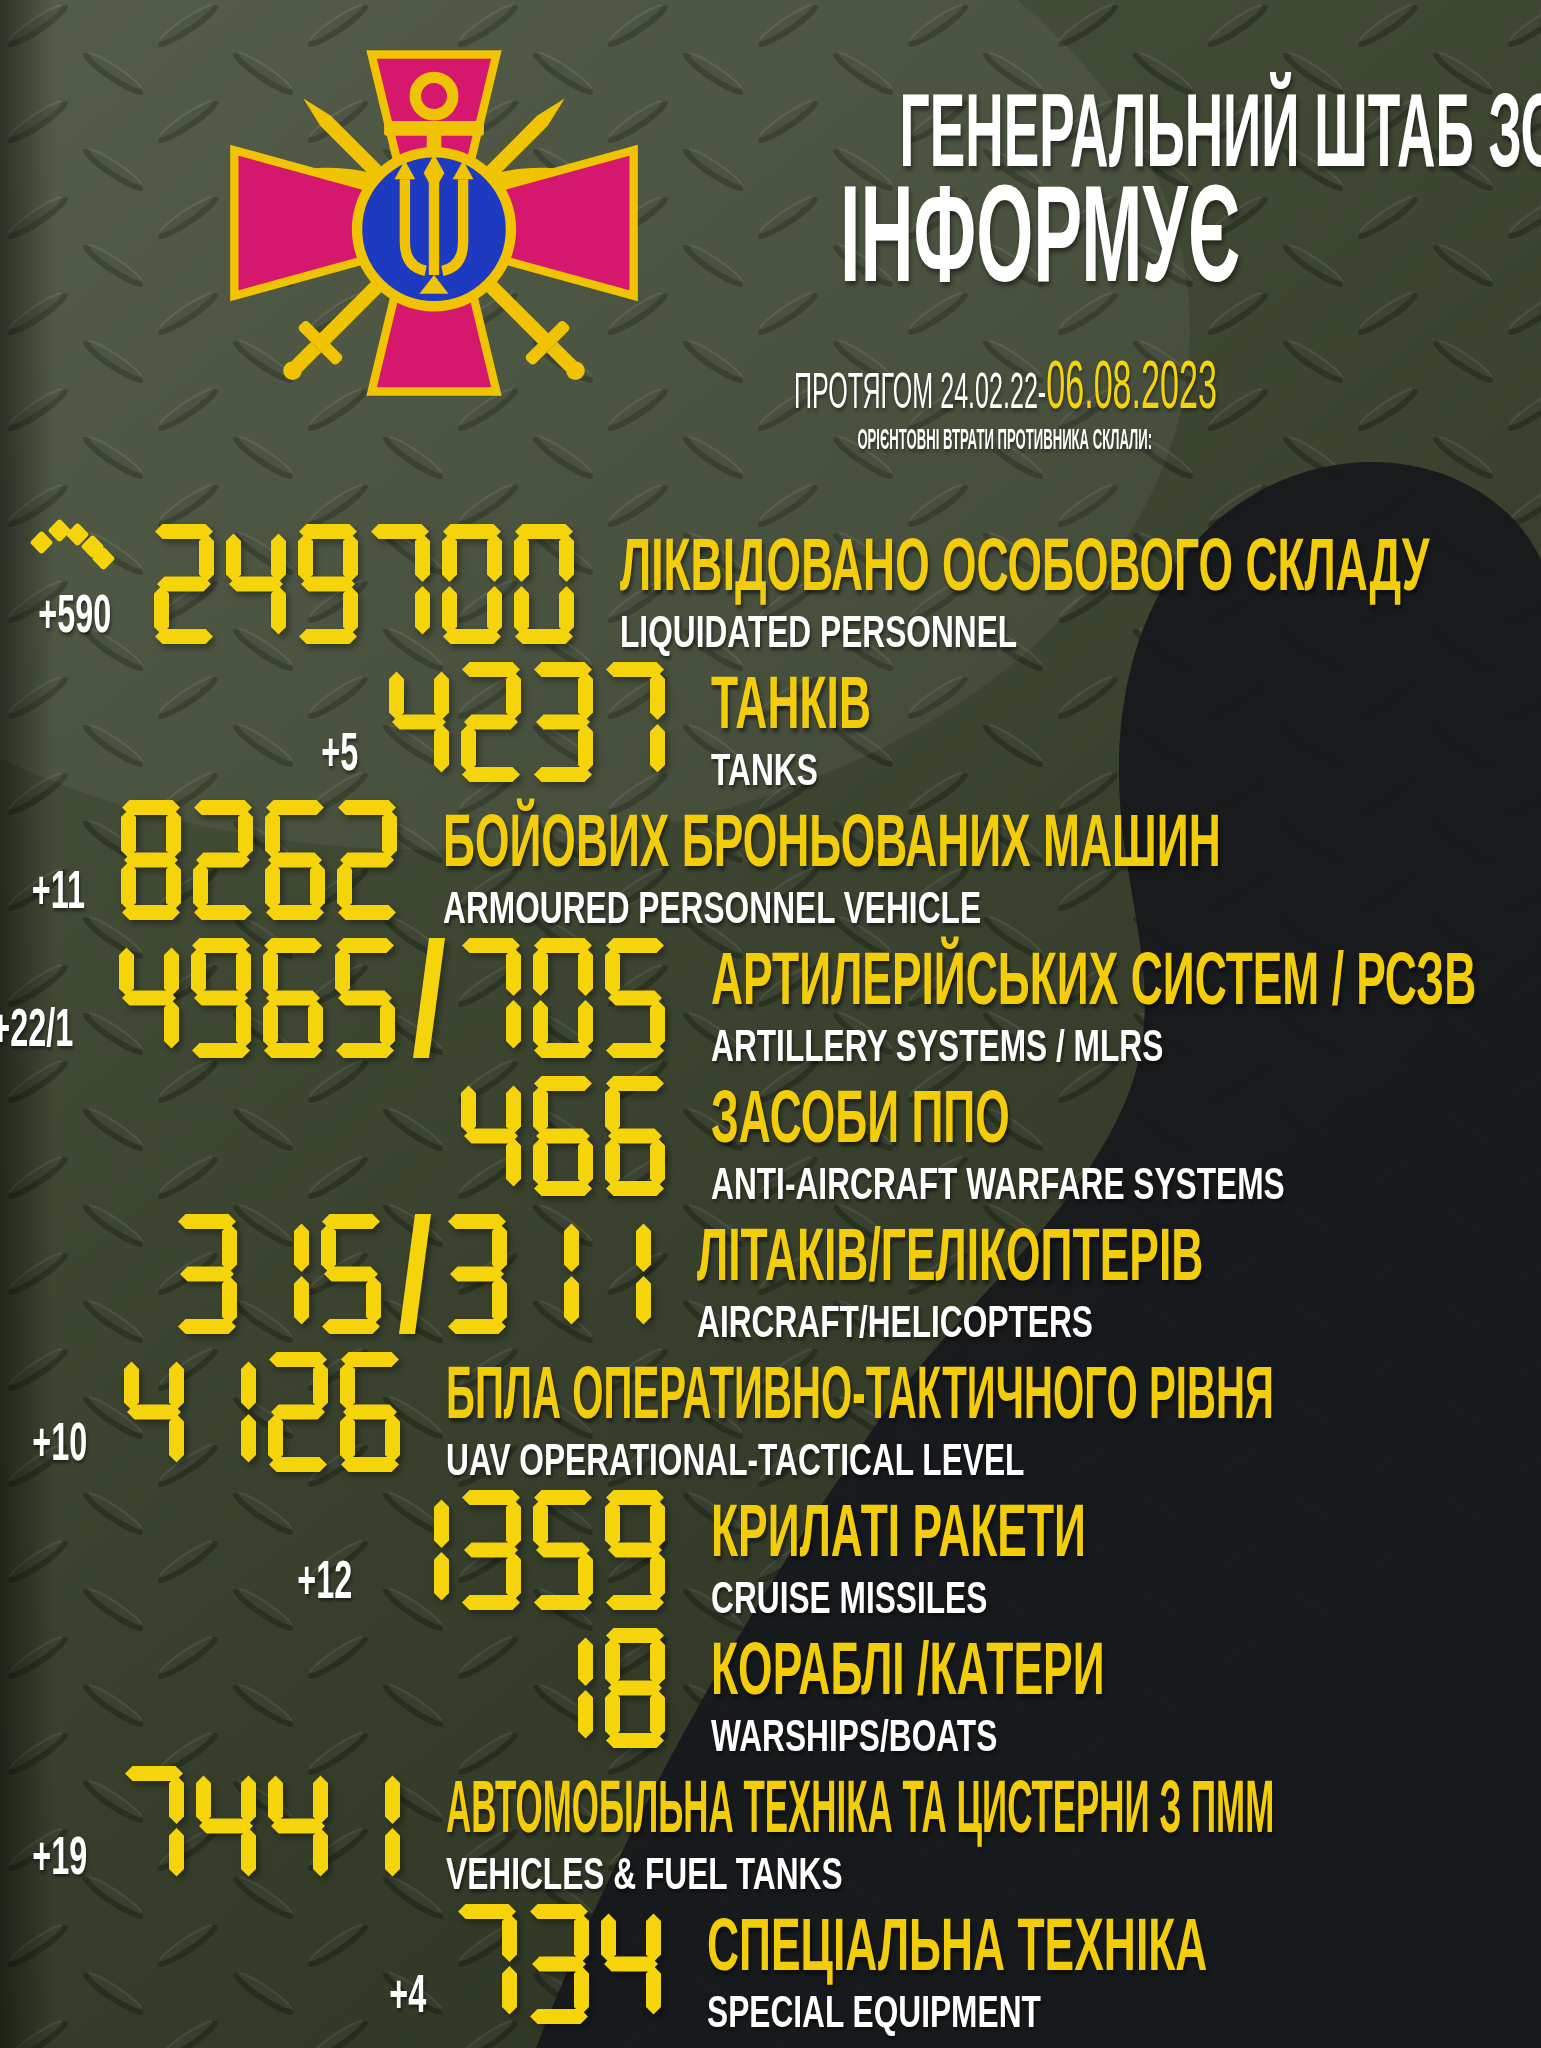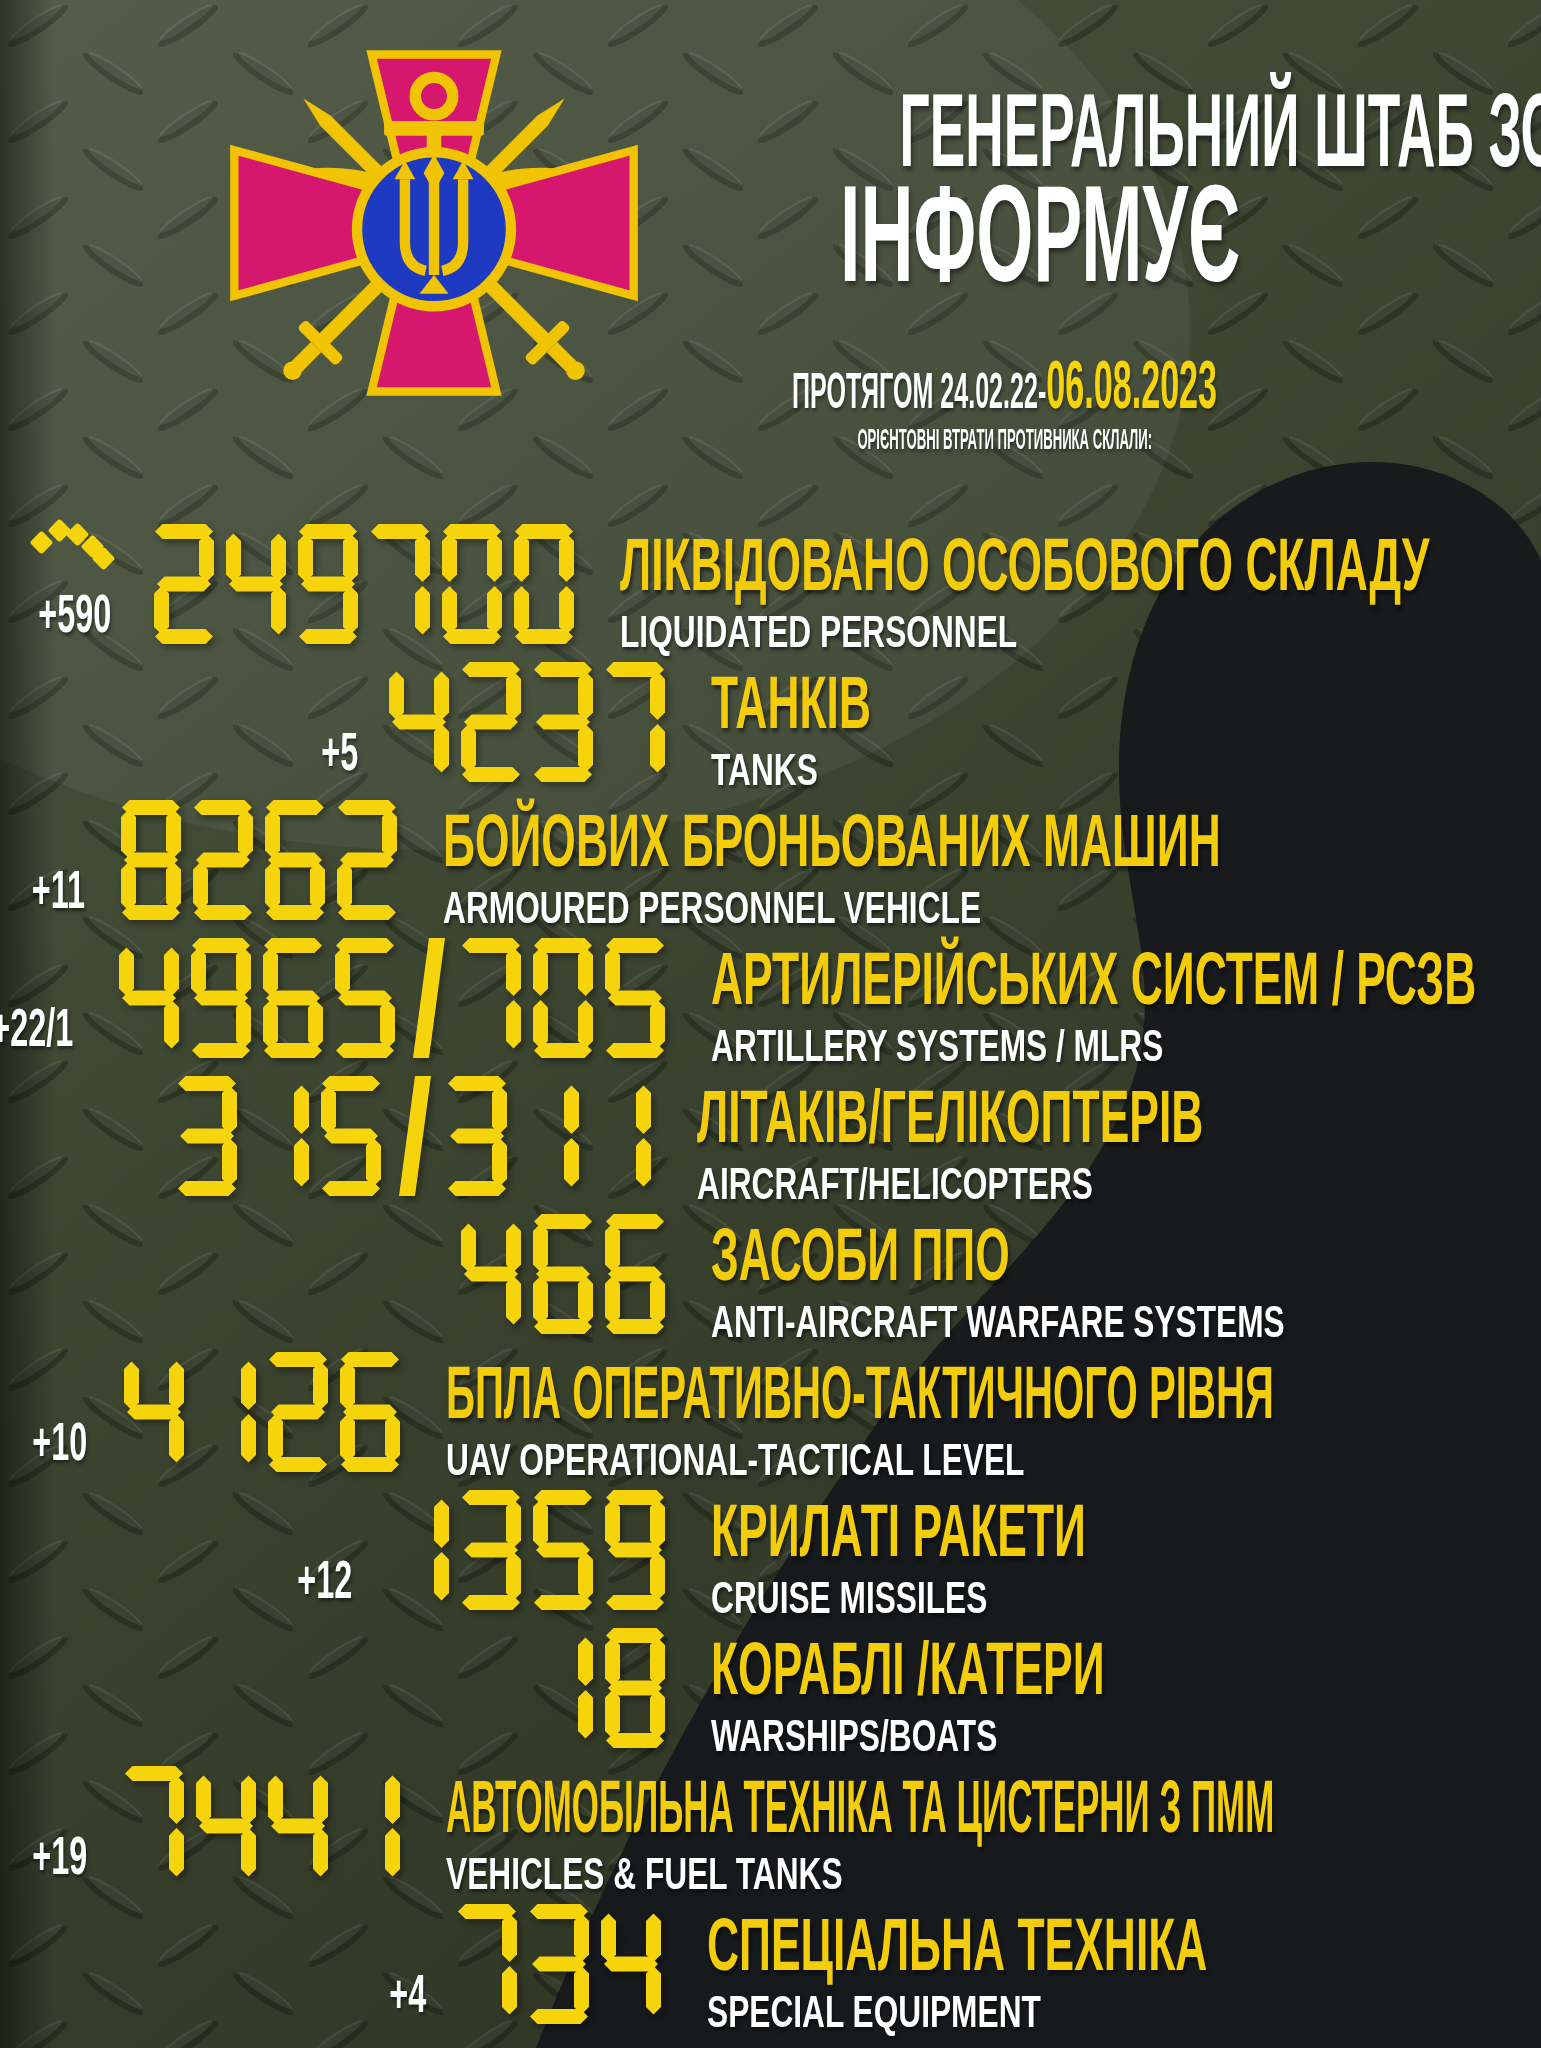--- a/index.html
+++ b/index.html
@@ -8,21 +8,21 @@
     font-family:"Liberation Sans",sans-serif;background:#3e4732;
   }
   .layer{position:absolute;inset:0;}
   
   .hdr{position:absolute;text-align:center;color:#fff;line-height:1;white-space:nowrap;}
   .hdr .cx{display:inline-block;transform-origin:center center;white-space:nowrap;}
   .hdr-org{left:470px;top:78px;width:1040px;font-size:104px;font-weight:700;
            text-shadow:3px 4px 6px rgba(0,0,0,.45);}
   .hdr-informs{left:520px;top:164px;width:1040px;font-size:138px;font-weight:700;
            text-shadow:3px 4px 6px rgba(0,0,0,.45);}
-  .hdr-period{left:505px;top:350px;width:1000px;font-weight:700;
+  .hdr-period{left:505px;top:350px;width:1000px;font-weight:400;
            text-shadow:2px 3px 5px rgba(0,0,0,.4);}
   .hdr-period .pfx{font-size:50px;color:#ffffff;}
   .hdr-period .pdate{font-size:68px;color:#f5d40b;}
   .hdr-sub{left:505px;top:424px;width:1000px;font-size:30px;font-weight:700;
            text-shadow:2px 3px 5px rgba(0,0,0,.4);}
   .emblem{position:absolute;left:226px;top:46px;width:416px;height:354px;}
   
   .stats{position:absolute;left:0;top:508px;width:1541px;}
   .stat-row{display:flex;height:138px;}
   .numzone{width:665px;display:flex;align-items:flex-end;justify-content:flex-end;
@@ -319,20 +319,49 @@
       </div>
       <div class="labelzone">
         <span class="lab-ua fitl" style="transform: scaleX(0.6);">АРТИЛЕРІЙСЬКИХ СИСТЕМ / РСЗВ</span>
         <span class="lab-en fitl" style="transform: scaleX(0.72);">ARTILLERY SYSTEMS / MLRS</span>
       </div>
     </div>
       <div class="stat-row">
       <div class="numzone">
 
         <span class="num-slot">
+            <svg class="segnum" width="204" height="120" viewBox="0 0 204 120">
+              <polygon points="7.5,9.5 15,17 15,50.5 7.5,58 0,50.5 0,17"></polygon>
+              <polygon points="3,60 10.5,52.5 49.5,52.5 57,60 49.5,67.5 10.5,67.5"></polygon>
+              <polygon points="52.5,9.5 60,17 60,50.5 52.5,58 45,50.5 45,17"></polygon>
+              <polygon points="52.5,62 60,69.5 60,103 52.5,110.5 45,103 45,69.5"></polygon>
+              <polygon points="73,7.5 80.5,0 123.5,0 131,7.5 123.5,15 80.5,15"></polygon>
+              <polygon points="79.5,9.5 87,17 87,50.5 79.5,58 72,50.5 72,17"></polygon>
+              <polygon points="75,60 82.5,52.5 121.5,52.5 129,60 121.5,67.5 82.5,67.5"></polygon>
+              <polygon points="79.5,62 87,69.5 87,103 79.5,110.5 72,103 72,69.5"></polygon>
+              <polygon points="73,112.5 80.5,105 123.5,105 131,112.5 123.5,120 80.5,120"></polygon>
+              <polygon points="124.5,62 132,69.5 132,103 124.5,110.5 117,103 117,69.5"></polygon>
+              <polygon points="145,7.5 152.5,0 195.5,0 203,7.5 195.5,15 152.5,15"></polygon>
+              <polygon points="151.5,9.5 159,17 159,50.5 151.5,58 144,50.5 144,17"></polygon>
+              <polygon points="147,60 154.5,52.5 193.5,52.5 201,60 193.5,67.5 154.5,67.5"></polygon>
+              <polygon points="151.5,62 159,69.5 159,103 151.5,110.5 144,103 144,69.5"></polygon>
+              <polygon points="145,112.5 152.5,105 195.5,105 203,112.5 195.5,120 152.5,120"></polygon>
+              <polygon points="196.5,62 204,69.5 204,103 196.5,110.5 189,103 189,69.5"></polygon>
+            </svg>
+          </span>
+      </div>
+      <div class="labelzone">
+        <span class="lab-ua fitl" style="transform: scaleX(0.6);">ЗАСОБИ ППО</span>
+        <span class="lab-en fitl" style="transform: scaleX(0.72);">ANTI-AIRCRAFT WARFARE SYSTEMS</span>
+      </div>
+    </div>
+      <div class="stat-row">
+      <div class="numzone">
+
+        <span class="num-slot">
             <svg class="segnum" width="474" height="120" viewBox="0 0 474 120">
               <polygon points="1,7.5 8.5,0 51.5,0 59,7.5 51.5,15 8.5,15"></polygon>
               <polygon points="52.5,9.5 60,17 60,50.5 52.5,58 45,50.5 45,17"></polygon>
               <polygon points="3,60 10.5,52.5 49.5,52.5 57,60 49.5,67.5 10.5,67.5"></polygon>
               <polygon points="52.5,62 60,69.5 60,103 52.5,110.5 45,103 45,69.5"></polygon>
               <polygon points="1,112.5 8.5,105 51.5,105 59,112.5 51.5,120 8.5,120"></polygon>
               <polygon points="124.5,9.5 132,17 132,50.5 124.5,58 117,50.5 117,17"></polygon>
               <polygon points="124.5,62 132,69.5 132,103 124.5,110.5 117,103 117,69.5"></polygon>
               <polygon points="145,7.5 152.5,0 195.5,0 203,7.5 195.5,15 152.5,15"></polygon>
               <polygon points="151.5,9.5 159,17 159,50.5 151.5,58 144,50.5 144,17"></polygon>
@@ -352,49 +381,20 @@
             </svg>
           </span>
       </div>
       <div class="labelzone">
         <span class="lab-ua fitl" style="transform: scaleX(0.6);">ЛІТАКІВ/ГЕЛІКОПТЕРІВ</span>
         <span class="lab-en fitl" style="transform: scaleX(0.72);">AIRCRAFT/HELICOPTERS</span>
       </div>
     </div>
       <div class="stat-row">
       <div class="numzone">
-
-        <span class="num-slot">
-            <svg class="segnum" width="204" height="120" viewBox="0 0 204 120">
-              <polygon points="7.5,9.5 15,17 15,50.5 7.5,58 0,50.5 0,17"></polygon>
-              <polygon points="3,60 10.5,52.5 49.5,52.5 57,60 49.5,67.5 10.5,67.5"></polygon>
-              <polygon points="52.5,9.5 60,17 60,50.5 52.5,58 45,50.5 45,17"></polygon>
-              <polygon points="52.5,62 60,69.5 60,103 52.5,110.5 45,103 45,69.5"></polygon>
-              <polygon points="73,7.5 80.5,0 123.5,0 131,7.5 123.5,15 80.5,15"></polygon>
-              <polygon points="79.5,9.5 87,17 87,50.5 79.5,58 72,50.5 72,17"></polygon>
-              <polygon points="75,60 82.5,52.5 121.5,52.5 129,60 121.5,67.5 82.5,67.5"></polygon>
-              <polygon points="79.5,62 87,69.5 87,103 79.5,110.5 72,103 72,69.5"></polygon>
-              <polygon points="73,112.5 80.5,105 123.5,105 131,112.5 123.5,120 80.5,120"></polygon>
-              <polygon points="124.5,62 132,69.5 132,103 124.5,110.5 117,103 117,69.5"></polygon>
-              <polygon points="145,7.5 152.5,0 195.5,0 203,7.5 195.5,15 152.5,15"></polygon>
-              <polygon points="151.5,9.5 159,17 159,50.5 151.5,58 144,50.5 144,17"></polygon>
-              <polygon points="147,60 154.5,52.5 193.5,52.5 201,60 193.5,67.5 154.5,67.5"></polygon>
-              <polygon points="151.5,62 159,69.5 159,103 151.5,110.5 144,103 144,69.5"></polygon>
-              <polygon points="145,112.5 152.5,105 195.5,105 203,112.5 195.5,120 152.5,120"></polygon>
-              <polygon points="196.5,62 204,69.5 204,103 196.5,110.5 189,103 189,69.5"></polygon>
-            </svg>
-          </span>
-      </div>
-      <div class="labelzone">
-        <span class="lab-ua fitl" style="transform: scaleX(0.6);">ЗАСОБИ ППО</span>
-        <span class="lab-en fitl" style="transform: scaleX(0.72);">ANTI-AIRCRAFT WARFARE SYSTEMS</span>
-      </div>
-    </div>
-      <div class="stat-row">
-      <div class="numzone">
         <div class="delta-block">
 
           <span class="delta">+10</span>
         </div>
         <span class="num-slot">
             <svg class="segnum" width="276" height="120" viewBox="0 0 276 120">
               <polygon points="7.5,9.5 15,17 15,50.5 7.5,58 0,50.5 0,17"></polygon>
               <polygon points="3,60 10.5,52.5 49.5,52.5 57,60 49.5,67.5 10.5,67.5"></polygon>
               <polygon points="52.5,9.5 60,17 60,50.5 52.5,58 45,50.5 45,17"></polygon>
               <polygon points="52.5,62 60,69.5 60,103 52.5,110.5 45,103 45,69.5"></polygon>

